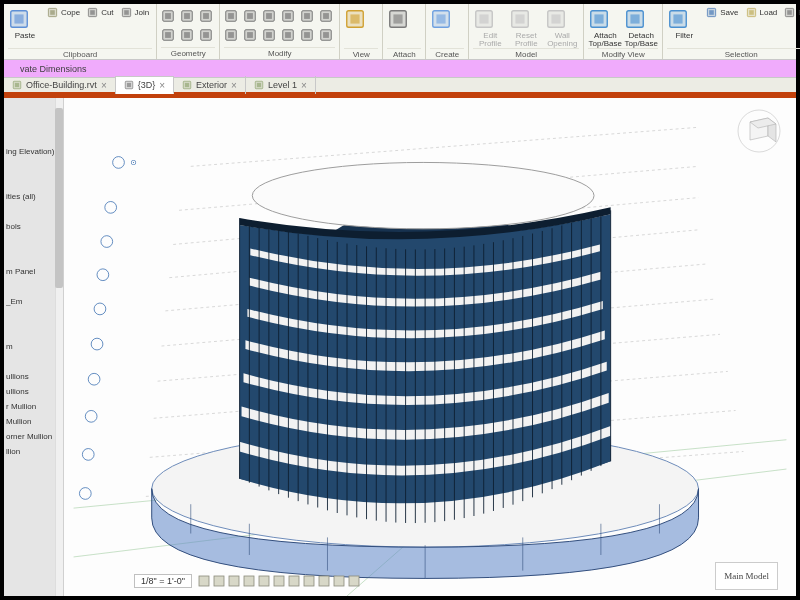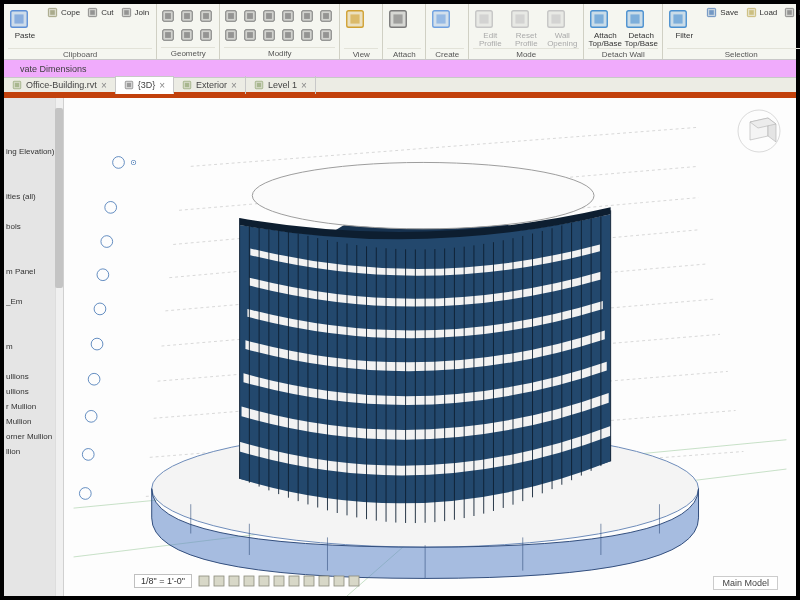--- a/index.html
+++ b/index.html
@@ -38,21 +38,21 @@
 .side-items { flex:1; padding:4px 2px; font-size:8px; color:#333; overflow:hidden; }
 .side-items div { white-space:nowrap; margin-bottom:6px; overflow:hidden; text-overflow:clip; }
 
 .viewport { flex:1; position:relative; background:#fdfdfd; overflow:hidden; }
 .viewport svg { width:100%; height:100%; display:block; }
 
 
 .status { position:absolute; bottom:6px; left:70px; height:18px; display:flex; align-items:center; gap:6px; font-size:9px; color:#333; z-index:5; }
 .status .scl { padding:1px 6px; border:1px solid #c0c0c0; background:#fff; }
 .status .si { width:12px; height:12px; }
-.main-model { position:absolute; bottom:6px; right:18px; font-size:9px; color:#444; background:#fff; border:1px solid #ccc; padding:1px 8px; z-index:5; }
+.main-model { position:absolute; bottom:6px; right:18px; font-size:9px; color:#444; background:#fff; border:1px solid #ccc; padding:8px 8px; z-index:5;font-family:Liberation Serif, serif; }
 
 
 .viewcube { position:absolute; top:10px; right:14px; width:46px; height:46px; z-index:5; }
 </style>
 </head>
 <body>
 
 <div class="window">
 
   <div class="ribbon-panels" id="ribbon">
@@ -233,42 +233,42 @@
           </div>
           <div class="big-btn disabled">
             <svg class="ic" width="22" height="22" viewBox="0 0 24 24">
     <rect x="3" y="3" width="18" height="18" rx="2" fill="#c5c5c5" fill-opacity="0.25" stroke="#c5c5c5" stroke-width="1.5"></rect>
     <rect x="7" y="7" width="10" height="10" fill="#c5c5c5" fill-opacity="0.6"></rect>
   </svg>
             <span class="lbl">Wall
 Opening</span>
           </div>
         </div>
-        <div class="panel-title">Mode</div>
+        <div class="panel-title">Model</div>
       </div>
       <div class="panel">
         <div class="panel-items">
           <div class="big-btn">
             <svg class="ic" width="22" height="22" viewBox="0 0 24 24">
     <rect x="3" y="3" width="18" height="18" rx="2" fill="#4a90d0" fill-opacity="0.25" stroke="#4a90d0" stroke-width="1.5"></rect>
     <rect x="7" y="7" width="10" height="10" fill="#4a90d0" fill-opacity="0.6"></rect>
   </svg>
             <span class="lbl">Attach
 Top/Base</span>
           </div>
           <div class="big-btn">
             <svg class="ic" width="22" height="22" viewBox="0 0 24 24">
     <rect x="3" y="3" width="18" height="18" rx="2" fill="#4a90d0" fill-opacity="0.25" stroke="#4a90d0" stroke-width="1.5"></rect>
     <rect x="7" y="7" width="10" height="10" fill="#4a90d0" fill-opacity="0.6"></rect>
   </svg>
             <span class="lbl">Detach
 Top/Base</span>
           </div>
         </div>
-        <div class="panel-title">Detach Wall</div>
+        <div class="panel-title">Modify View</div>
       </div>
       <div class="panel">
         <div class="panel-items">
           <div class="big-btn">
             <svg class="ic" width="22" height="22" viewBox="0 0 24 24">
     <rect x="3" y="3" width="18" height="18" rx="2" fill="#4a90d0" fill-opacity="0.25" stroke="#4a90d0" stroke-width="1.5"></rect>
     <rect x="7" y="7" width="10" height="10" fill="#4a90d0" fill-opacity="0.6"></rect>
   </svg>
             <span class="lbl">Filter</span>
           </div>

